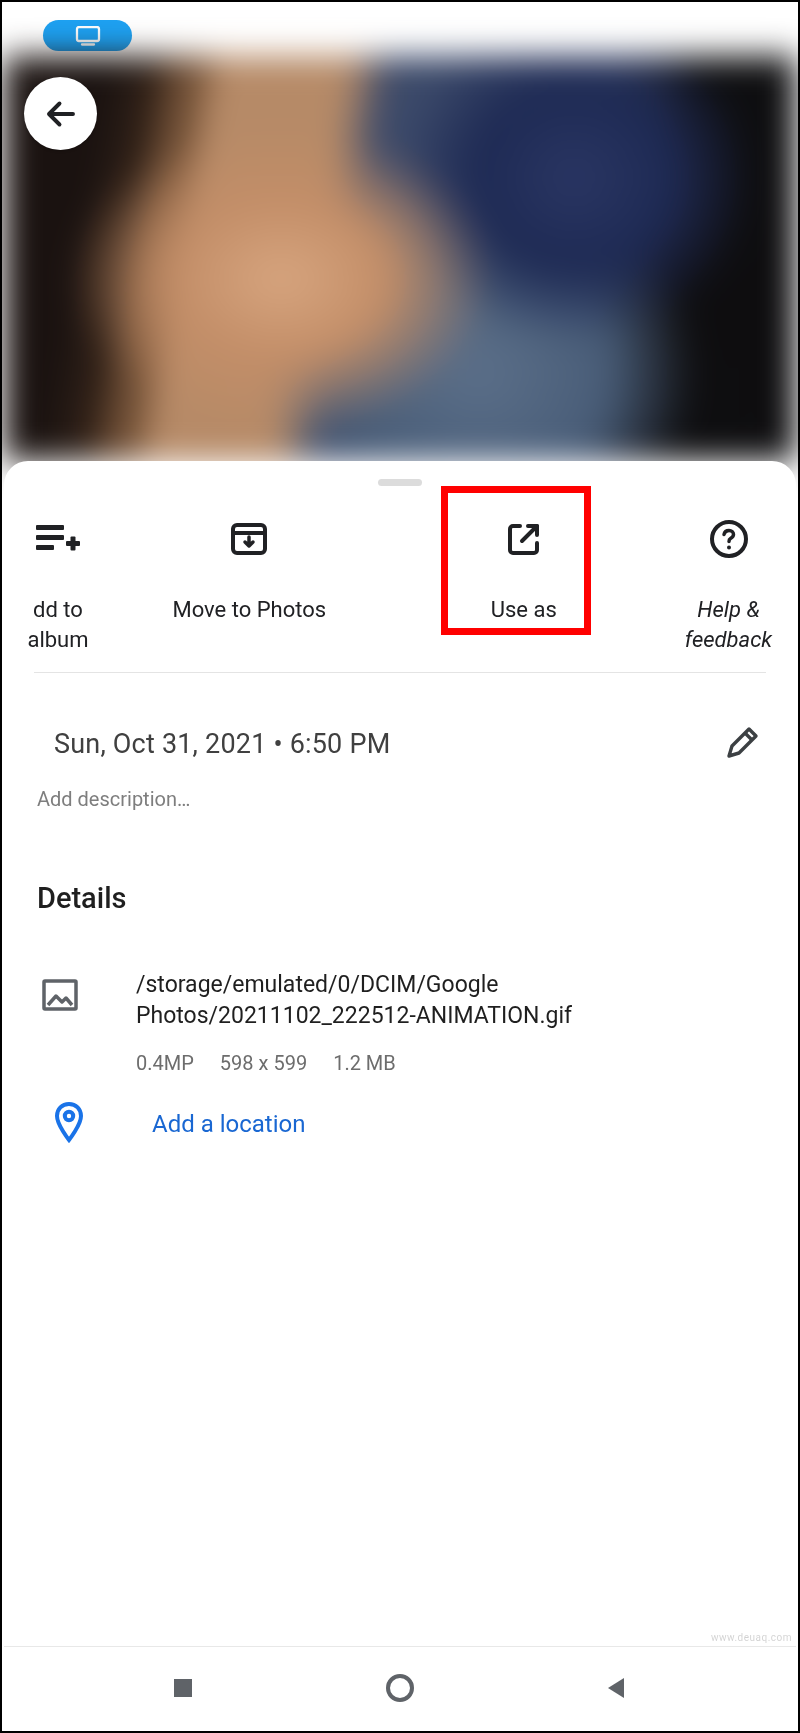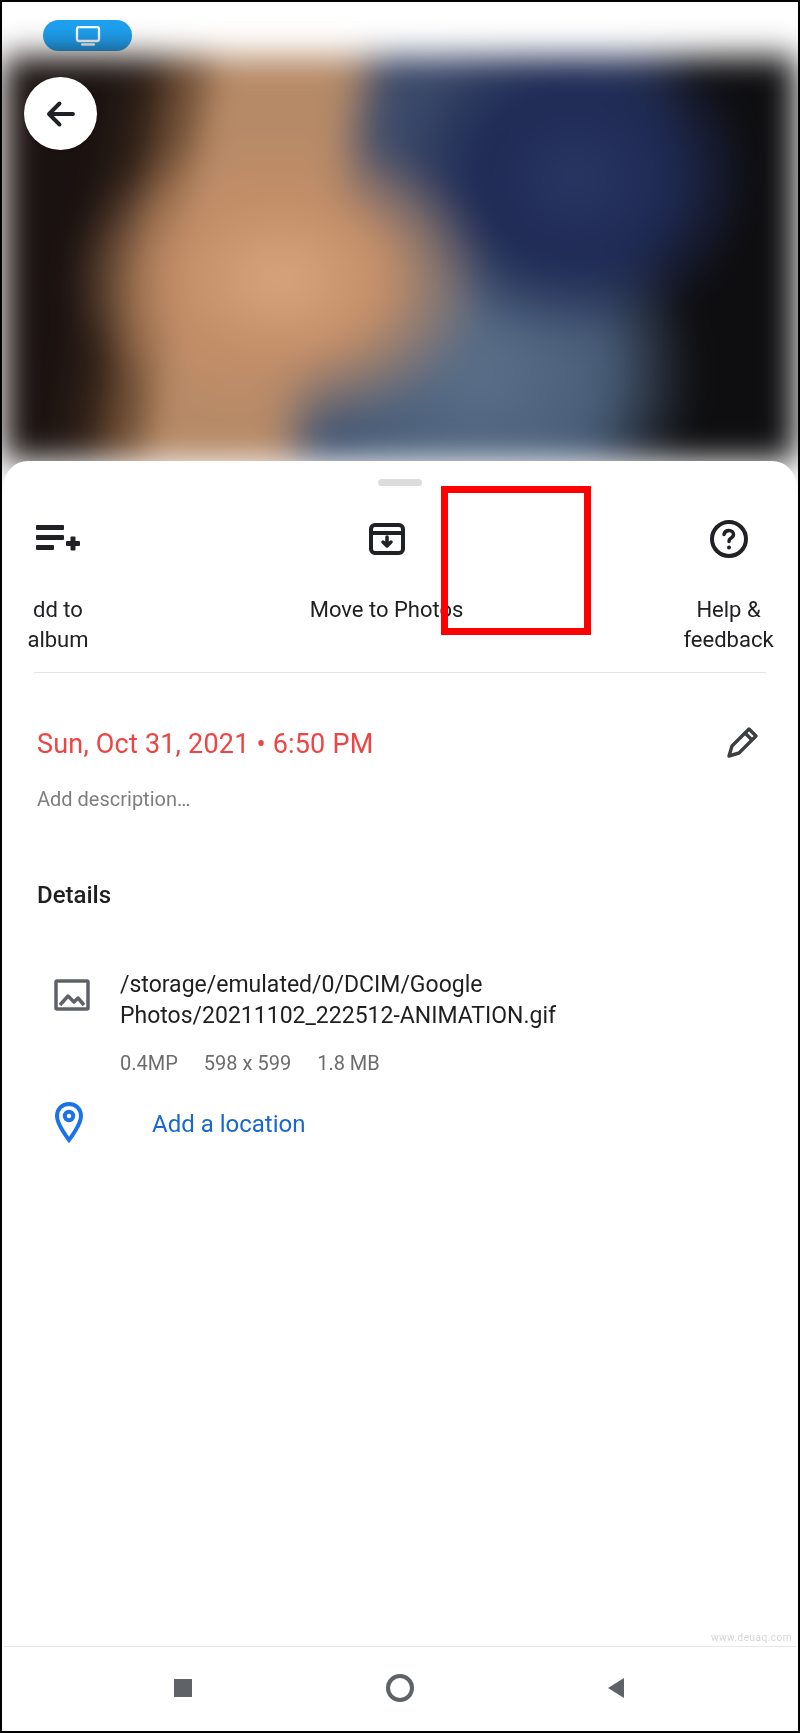--- a/index.html
+++ b/index.html
@@ -79,21 +79,21 @@
     display: flex; flex-direction: column; align-items: center;
     padding-top: 30px;
     font-size: 22px;
     color: #202124;
     text-align: center;
     gap: 34px;
     position: relative;
   }
   .action-item .icon-box { width: 44px; height: 44px; display:flex; align-items:center; justify-content:center; }
   .action-item.first { flex: 0 0 108px; }
-  .action-item.last  { flex: 0 0 135px; }
+  .action-item.last  { flex: 0 0 135px; font-style: italic; }
   .action-item .label { line-height: 1.35; white-space: pre-line; }
 
   .highlight {
     position: absolute;
     border: 7px solid #ff0000;
     pointer-events: none;
   }
 
   .divider {
     position: absolute;
@@ -103,44 +103,45 @@
     background: #e4e4e4;
   }
 
   .datetime-row {
     position: absolute;
     top: 264px; left: 33px; right: 36px;
     display: flex; align-items: center; justify-content: space-between;
   }
   .datetime {
     font-size: 27px;
-    color: #ef4444;
+    color: #404040;
     letter-spacing: .2px;
+    margin-left: 17px;
   }
   .edit-icon svg { display:block; }
 
   .description {
     position: absolute;
     top: 326px; left: 33px; right: 36px;
     font-size: 20px;
     color: #7e7e7e;
   }
 
   .details-title {
     position: absolute;
     top: 420px; left: 33px;
-    font-size: 24px;
+    font-size: 29px;
     font-weight: 500;
     color: #1f1f1f;
   }
 
   .file-row {
     position: absolute;
-    top: 508px; left: 48px; right: 36px;
-    display: flex; gap: 28px;
+    top: 508px; left: 36px; right: 36px;
+    display: flex; gap: 56px;
   }
   .file-row .icon { width: 40px; padding-top: 6px; color:#5f6368; }
   .file-row .text .path { font-size: 23px; color:#1f1f1f; line-height: 1.35; max-width: 520px; }
   .file-row .text .meta { margin-top: 20px; font-size: 20px; color:#6d6d6d; display:flex; gap: 26px; }
 
   .location-row {
     position: absolute;
     top: 640px; left: 48px; right: 36px;
     display: flex; align-items: center; gap: 66px;
   }
@@ -209,20 +210,30 @@
       <span class="icon-box">
         <svg width="40" height="40" viewBox="0 0 40 40" fill="none">
           <rect x="4" y="6" width="32" height="28" rx="4" stroke="#202124" stroke-width="4"></rect>
           <line x1="4" y1="14" x2="36" y2="14" stroke="#202124" stroke-width="4"></line>
           <path d="M20 18v9m0 0l-4-4m4 4l4-4" stroke="#202124" stroke-width="3.5" stroke-linecap="round" stroke-linejoin="round"></path>
         </svg>
       </span>
       <span class="label">Move to Photos</span>
     </div>
 
+    <div class="action-item">
+      <span class="icon-box">
+        <svg width="40" height="40" viewBox="0 0 40 40" fill="none">
+          <path d="M16 7H9a3 3 0 0 0-3 3v21a3 3 0 0 0 3 3h21a3 3 0 0 0 3-3v-7" stroke="#202124" stroke-width="4" stroke-linecap="round"></path>
+          <path d="M24 7h9v9" stroke="#202124" stroke-width="4" stroke-linecap="round" stroke-linejoin="round"></path>
+          <path d="M33 7L18 22" stroke="#202124" stroke-width="4" stroke-linecap="round"></path>
+        </svg>
+      </span>
+      <span class="label">Use as</span>
+    </div>
 
 
     <div class="action-item last">
       <span class="icon-box">
         <svg width="42" height="42" viewBox="0 0 42 42" fill="none">
           <circle cx="21" cy="21" r="17" stroke="#202124" stroke-width="4"></circle>
           <path d="M16 16.5c.5-2.5 2.5-4 5-4s4.5 1.6 4.5 4c0 2-1.3 3-3 4-1.3.8-1.5 1.5-1.5 3" stroke="#202124" stroke-width="3.5" stroke-linecap="round"></path>
           <circle cx="21" cy="29.5" r="2" fill="#202124"></circle>
         </svg>
       </span>
@@ -254,21 +265,21 @@
       <svg width="40" height="40" viewBox="0 0 40 40" fill="none">
         <rect x="4" y="6" width="32" height="28" rx="1" stroke="#5f6368" stroke-width="3.5"></rect>
         <path d="M8 30l8-9 6 6 4-4 6 7" stroke="#5f6368" stroke-width="3.5" stroke-linejoin="round" fill="none"></path>
       </svg>
     </div>
     <div class="text">
       <div class="path">/storage/emulated/0/DCIM/Google Photos/20211102_222512-ANIMATION.gif</div>
       <div class="meta">
         <span>0.4MP</span>
         <span>598 x 599</span>
-        <span>1.8 MB</span>
+        <span>1.2 MB</span>
       </div>
     </div>
   </div>
 
   <div class="location-row">
     <div class="icon">
       <svg width="34" height="42" viewBox="0 0 34 42" fill="none">
         <path d="M17 3c7 0 12 5.2 12 12 0 8.8-12 24-12 24S5 23.8 5 15C5 8.2 10 3 17 3z" stroke="#1a73e8" stroke-width="4" fill="none"></path>
         <circle cx="17" cy="15" r="4.2" stroke="#1a73e8" stroke-width="4"></circle>
       </svg>

